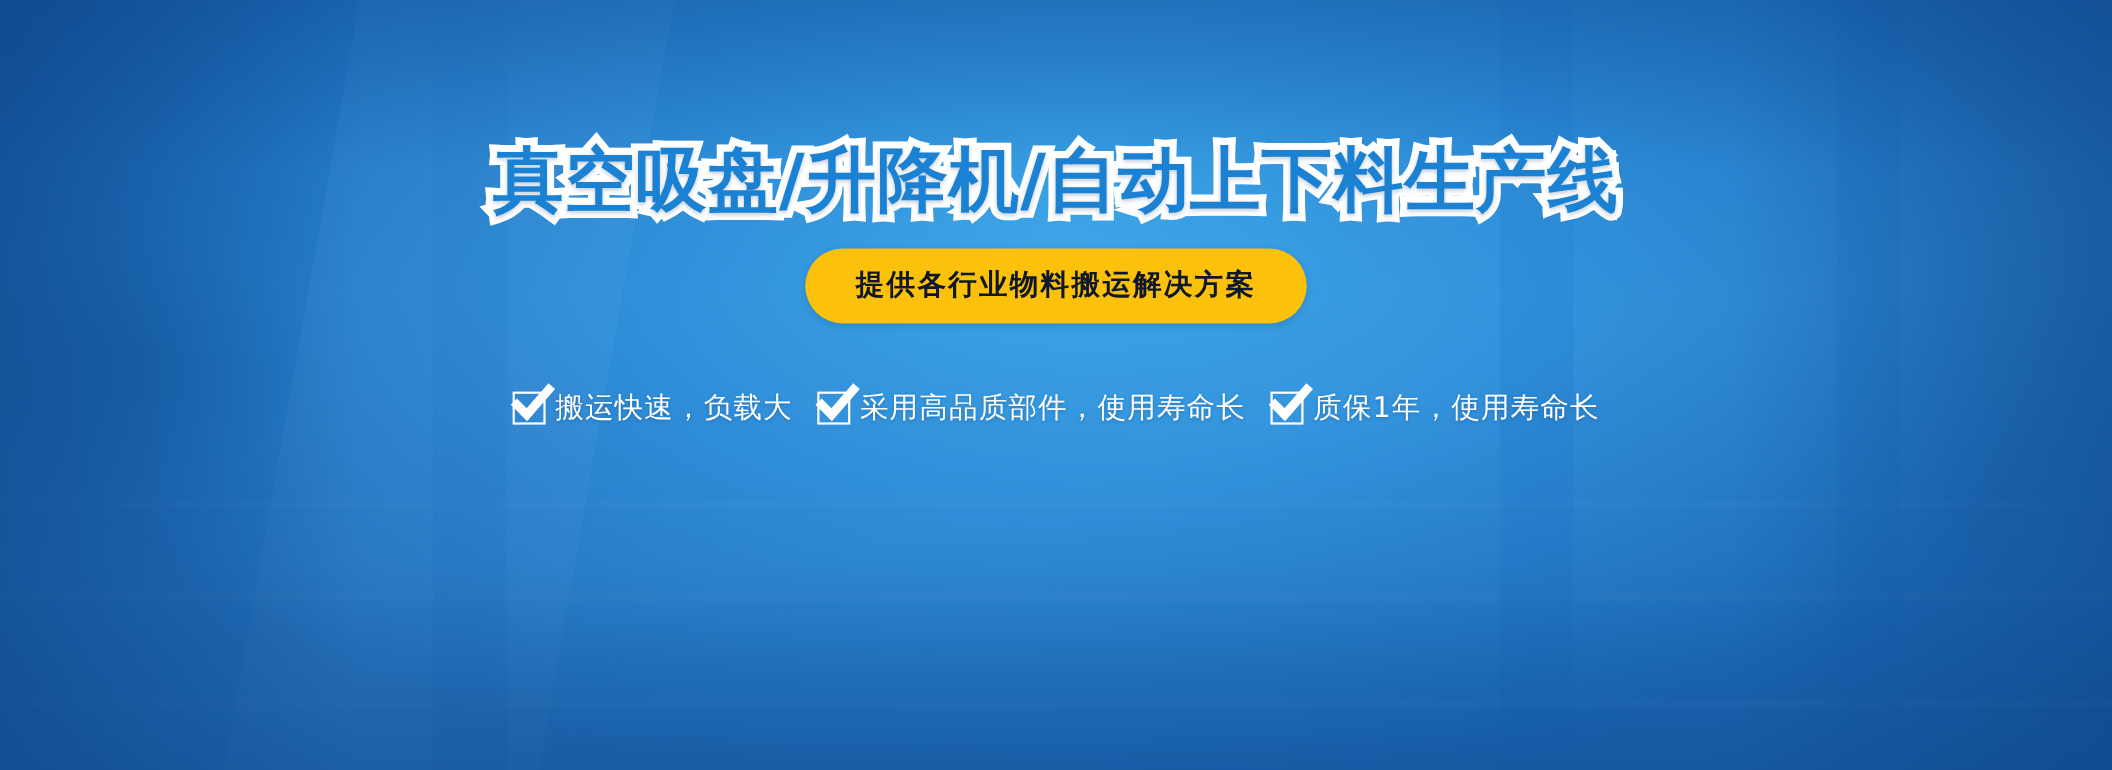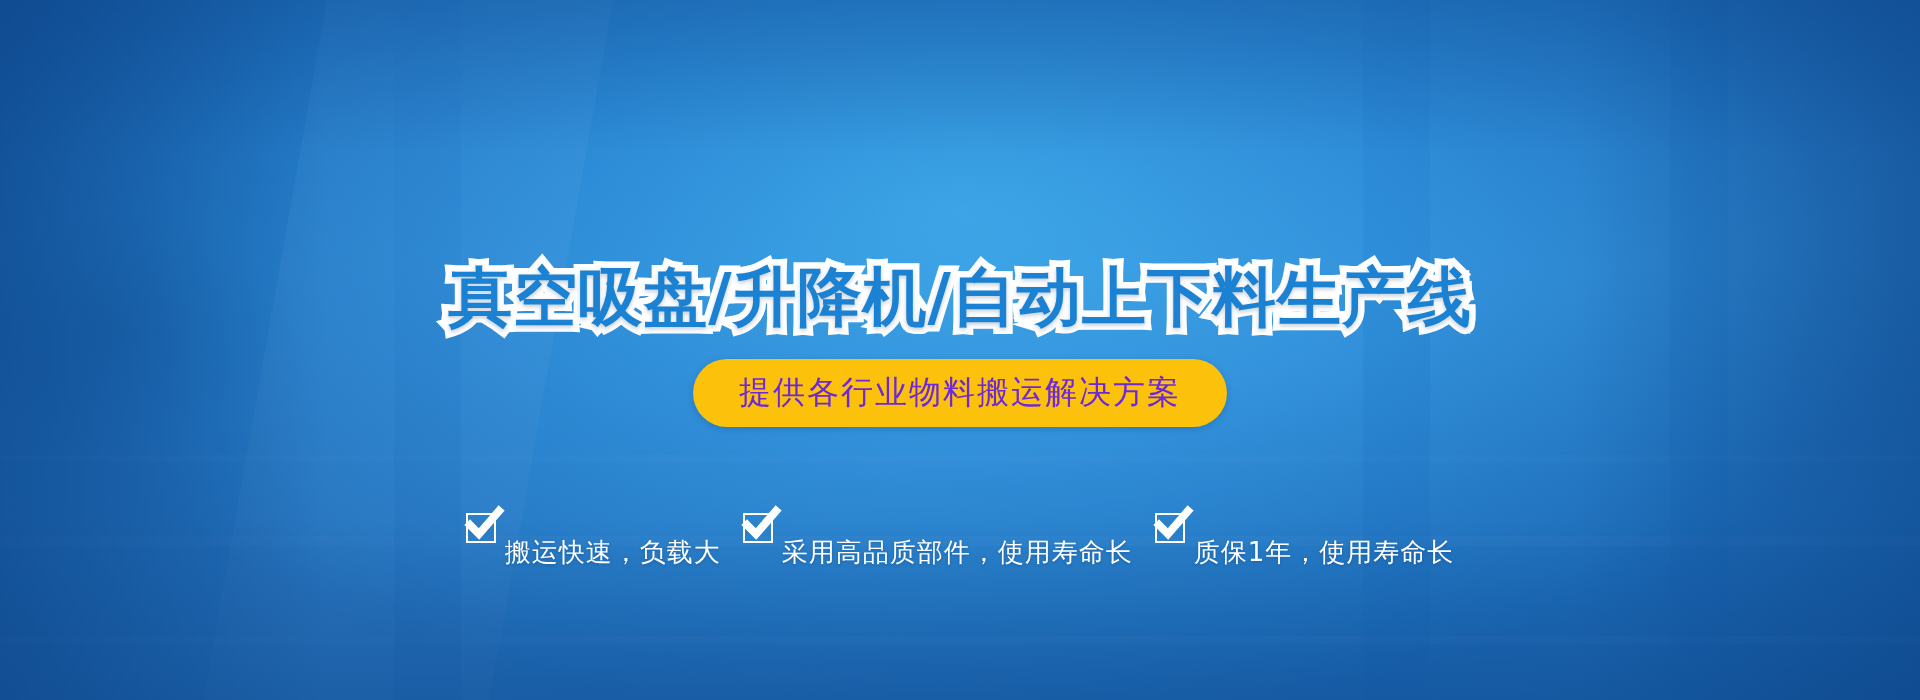--- a/index.html
+++ b/index.html
@@ -57,45 +57,45 @@
   .vignette{
     position:absolute; inset:0;
     background:
       linear-gradient(90deg, rgba(10,60,125,.50) 0%, rgba(10,60,125,0) 17%, rgba(10,60,125,0) 82%, rgba(10,60,125,.42) 100%),
       linear-gradient(180deg, rgba(12,66,132,.30) 0%, rgba(12,66,132,0) 22%, rgba(12,66,132,0) 74%, rgba(12,66,132,.34) 100%);
   }
 
   
   .content{
     position:absolute; inset:0;
-    display:flex; flex-direction:column; align-items:center;justify-content:center;
+    display:flex; flex-direction:column; align-items:center;
   }
 
   
   .headline{
     margin-top:126px;
     font-size:64px;
     line-height:76px;
     font-weight:bold;
     letter-spacing:1px;
     color:#1b82d3;
     -webkit-text-stroke:13px #ffffff;
     paint-order:stroke fill;
     white-space:nowrap;
     text-shadow:0 2px 4px rgba(8,50,110,.25);
   }
 
   
   .pill{
     margin-top:24px;
     background:#fcc20b;
-    color:#6d28d9;
-    font-size:32px;
+    color:#0f172a;
+    font-size:26px;
     line-height:34px;
-    font-weight:normal;
+    font-weight:bold;
     letter-spacing:2px;
     padding:16px 46px 18px;
     border-radius:34px;
     white-space:nowrap;
     box-shadow:0 2px 7px rgba(10,50,100,.22);
   }
 
   
   .features{
     margin-top:62px;
@@ -121,21 +121,20 @@
     left:-3px; top:-9px;
     width:38px; height:38px;
     overflow:visible;
   }
   .feature-label{
     color:#ffffff;
     font-size:26px;
     line-height:30px;
     letter-spacing:1px;
     text-shadow:0 1px 3px rgba(10,55,110,.35);
-    margin-top:48px;
   }
 </style>
 </head>
 <body>
 
 <div class="banner">
 
   <div class="photo"></div>
   <div class="wash"></div>
   <div class="vignette"></div>

